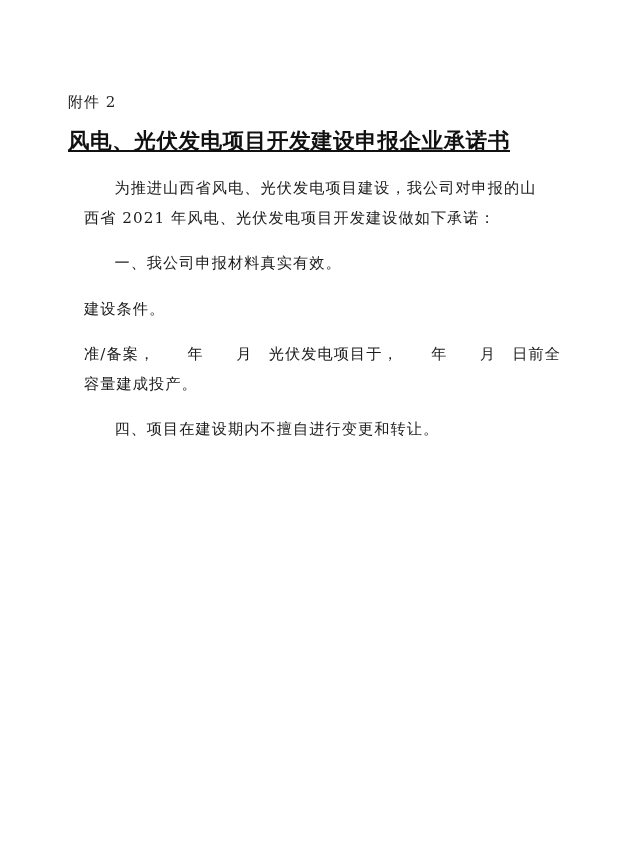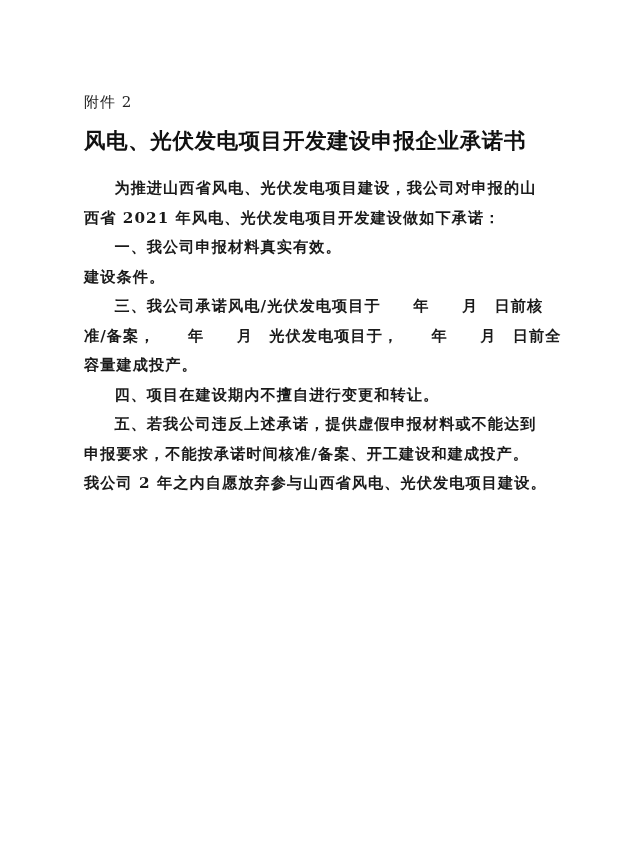--- a/index.html
+++ b/index.html
@@ -10,53 +10,53 @@
     body {
       width: 617px;
       height: 849px;
       position: relative;
       overflow: hidden;
       color: #1a1a1a;
       font-family: "DejaVu Serif", "Liberation Serif", serif;
     }
     .page {
       position: absolute;
-      left: 84px;
+      left: 68px;
       top: 92px;
       width: 460px;
     }
     .attachment {
       font-size: 15px;
       line-height: 20px;
       letter-spacing: 1px;
       margin: 0;
       color: #222;
     }
     .title {
       margin: 14px 0 0 0;
       font-family: "DejaVu Sans", "Liberation Sans", sans-serif;
       font-weight: bold;
       font-size: 21.5px;
       line-height: 30px;
       letter-spacing: 0.6px;
       white-space: nowrap;
       color: #111;
+      text-decoration: underline;
     }
     .body {
       margin-top: 18px;
       font-size: 15.2px;
       line-height: 29.5px;
       letter-spacing: 1.05px;
     }
     .para {
-      margin: 0;
+      margin: 16px;
       text-indent: 2em;
       text-align: justify;
       text-align-last: left;
-      font-weight: bold;
     }
     .line {
       display: block;
       white-space: nowrap;
     }
     .sign {
       position: absolute;
       left: 306px;
       top: 617px;
       font-size: 15.2px;
@@ -77,29 +77,23 @@
       <span class="line">为推进山西省风电、光伏发电项目建设，我公司对申报的山</span>
       <span class="line" style="margin-left:-2em">西省 2021 年风电、光伏发电项目开发建设做如下承诺：</span>
     </p>
     <p class="para">
       <span class="line">一、我公司申报材料真实有效。</span>
     </p>
     <p class="para">
       <span class="line" style="margin-left:-2em">建设条件。</span>
     </p>
     <p class="para">
-      <span class="line">三、我公司承诺风电/光伏发电项目于　　年　　月　日前核</span>
       <span class="line" style="margin-left:-2em">准/备案，　　年　　月　光伏发电项目于，　　年　　月　日前全</span>
       <span class="line" style="margin-left:-2em">容量建成投产。</span>
     </p>
     <p class="para">
       <span class="line">四、项目在建设期内不擅自进行变更和转让。</span>
-    </p>
-    <p class="para">
-      <span class="line">五、若我公司违反上述承诺，提供虚假申报材料或不能达到</span>
-      <span class="line" style="margin-left:-2em">申报要求，不能按承诺时间核准/备案、开工建设和建成投产。</span>
-      <span class="line" style="margin-left:-2em">我公司 2 年之内自愿放弃参与山西省风电、光伏发电项目建设。</span>
     </p>
   </div>
 </div>
 
 <div class="sign">
 </div>
 
 </body></html>

